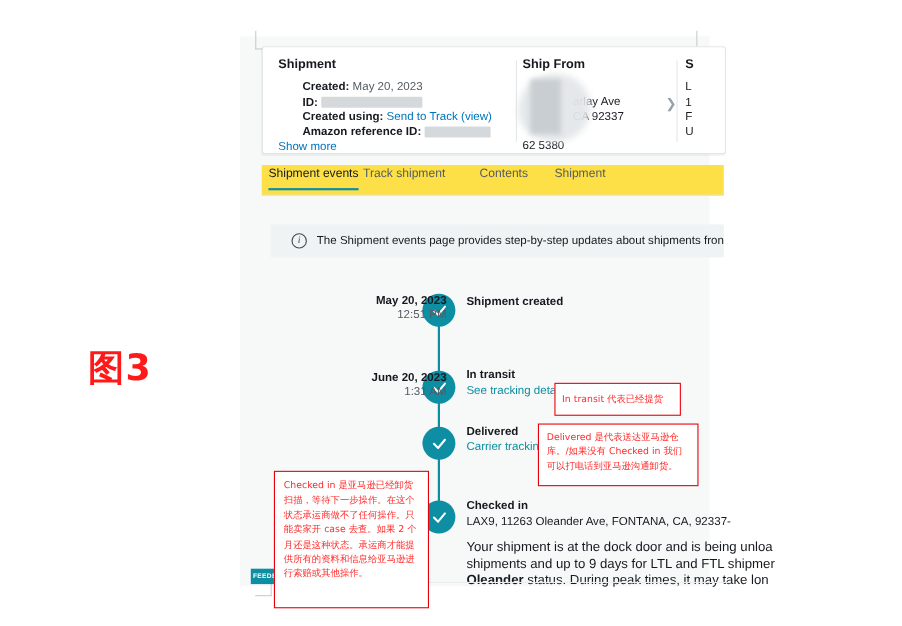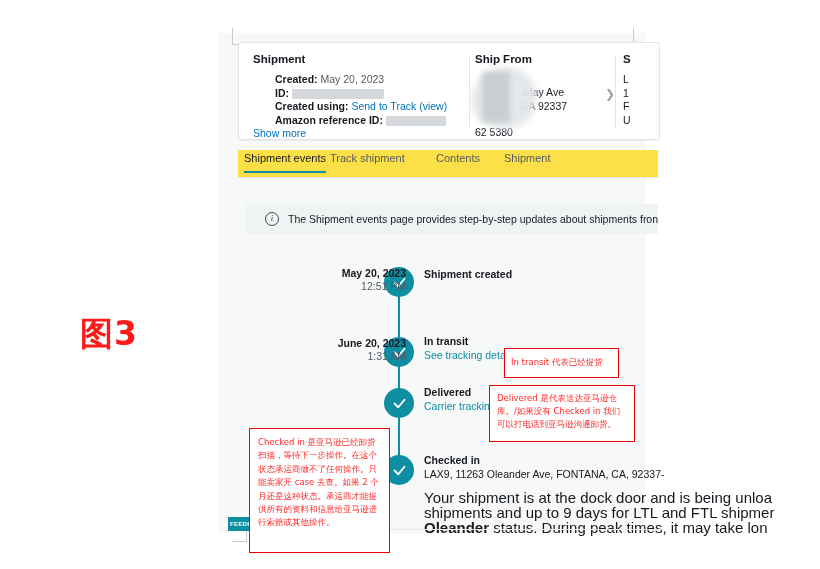--- a/index.html
+++ b/index.html
@@ -95,21 +95,21 @@
   .tl-node{position:absolute;left:146px;width:30px;height:30px;border-radius:50%;
     background:#0d8ea3;display:flex;align-items:center;justify-content:center;}
   .tl-node svg{width:15px;height:15px;}
   .tl-when{position:absolute;right:252px;text-align:right;width:110px;}
   .tl-when .d{font-size:10.5px;font-weight:bold;color:#16191f;line-height:13px;white-space:nowrap;}
   .tl-when .t{font-size:10.5px;color:#545b64;line-height:13px;white-space:nowrap;}
   .tl-body{position:absolute;left:186px;width:240px;}
   .tl-title{font-size:10.5px;font-weight:bold;color:#16191f;line-height:14px;white-space:nowrap;}
   .tl-sub{font-size:10.5px;color:#0d8ea3;line-height:14px;cursor:pointer;white-space:nowrap;}
   .tl-addr{font-size:10.5px;color:#16191f;line-height:14px;white-space:nowrap;}
-  .tl-para{font-size:15px;color:#16191f;line-height:15px;margin-top:9px;}
+  .tl-para{font-size:12px;color:#16191f;line-height:15px;margin-top:9px;}
   .tl-para b{font-weight:bold;}
   .tl-para .ln{white-space:nowrap;display:block;}
   .tl-rule{position:absolute;left:146px;top:274px;width:280px;height:1px;background:#e9edee;}
 
   
   .anno{
     position:absolute;border:1px solid #e8000d;background:#ffffff;
     color:#ff2a2a;font-family:"DejaVu Sans","Liberation Sans",sans-serif;
     box-sizing:border-box;
   }

